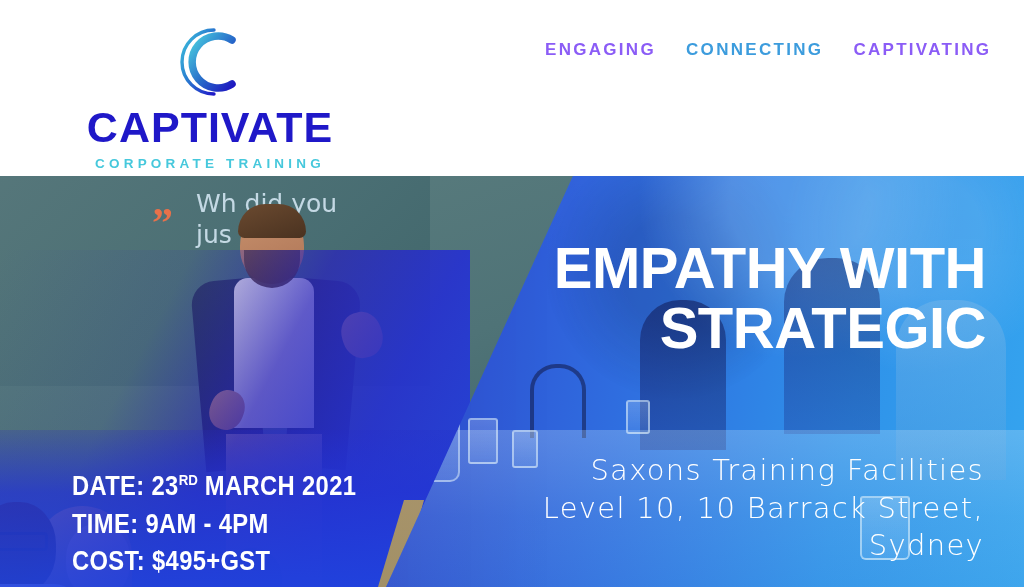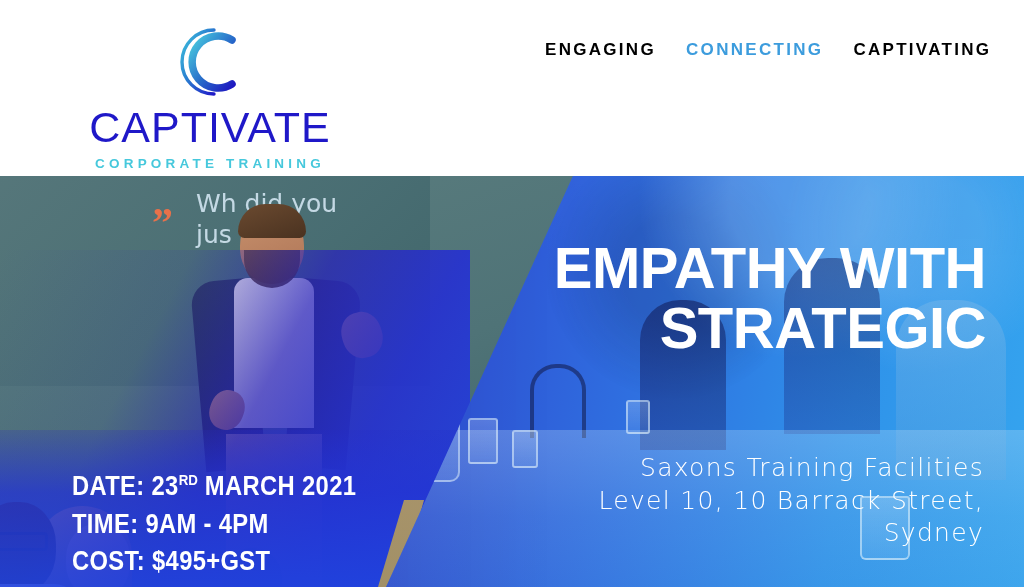--- a/index.html
+++ b/index.html
@@ -22,37 +22,37 @@
   .logo{
     position:absolute;left:60px;top:14px;width:300px;height:160px;
     text-align:center;
   }
   .logo-mark{
     position:relative;width:104px;height:84px;margin:6px auto 2px auto;
   }
   .logo-mark svg{display:block;width:104px;height:84px;}
   .logo-word{
     font-family:"Liberation Sans",sans-serif;
-    font-size:43px;font-weight:400;letter-spacing:1px;
+    font-size:43px;font-weight:700;letter-spacing:1px;
     color:#1f18c8;line-height:1;margin-top:2px;
   }
   .logo-sub{
     font-family:"Liberation Sans",sans-serif;
     font-size:13.5px;font-weight:700;letter-spacing:4.2px;
     color:#46c8dc;margin-top:7px;
   }
 
   
   .tagline{
     position:absolute;left:545px;top:40px;
     font-size:17px;font-weight:700;letter-spacing:2.3px;
     white-space:nowrap;
   }
   .tagline span{display:inline-block;}
-  .tg-dark{color:#000000;}
+  .tg-dark{color:#8b5cf6;}
   .tg-blue{color:#3c9cdd;}
   .tg-gap{width:16px;}
 
   
   .photo-band{
     position:absolute;left:0;top:176px;width:1024px;height:411px;
     overflow:hidden;z-index:1;
     background:#4d6f74;
   }
   
@@ -238,21 +238,21 @@
     font-weight:700;font-size:58px;line-height:1.03;
     letter-spacing:-0.5px;
   }
   .title div{white-space:nowrap;}
 
   
   .venue{
     position:absolute;right:40px;top:452px;width:500px;z-index:7;
     text-align:right;color:#ffffff;
     font-family:"DejaVu Sans",sans-serif;
-    font-weight:300;font-size:25px;line-height:1.3;letter-spacing:1.3px;
+    font-weight:300;font-size:29px;line-height:1.3;letter-spacing:1.3px;
   }
   .venue div{white-space:nowrap;}
 
   
   .details{
     position:absolute;left:72px;top:468px;z-index:7;color:#ffffff;
     font-family:"Liberation Sans",sans-serif;
     font-weight:700;font-size:27px;line-height:1.39;
     letter-spacing:.4px;
     transform:scaleX(.88);transform-origin:left center;

